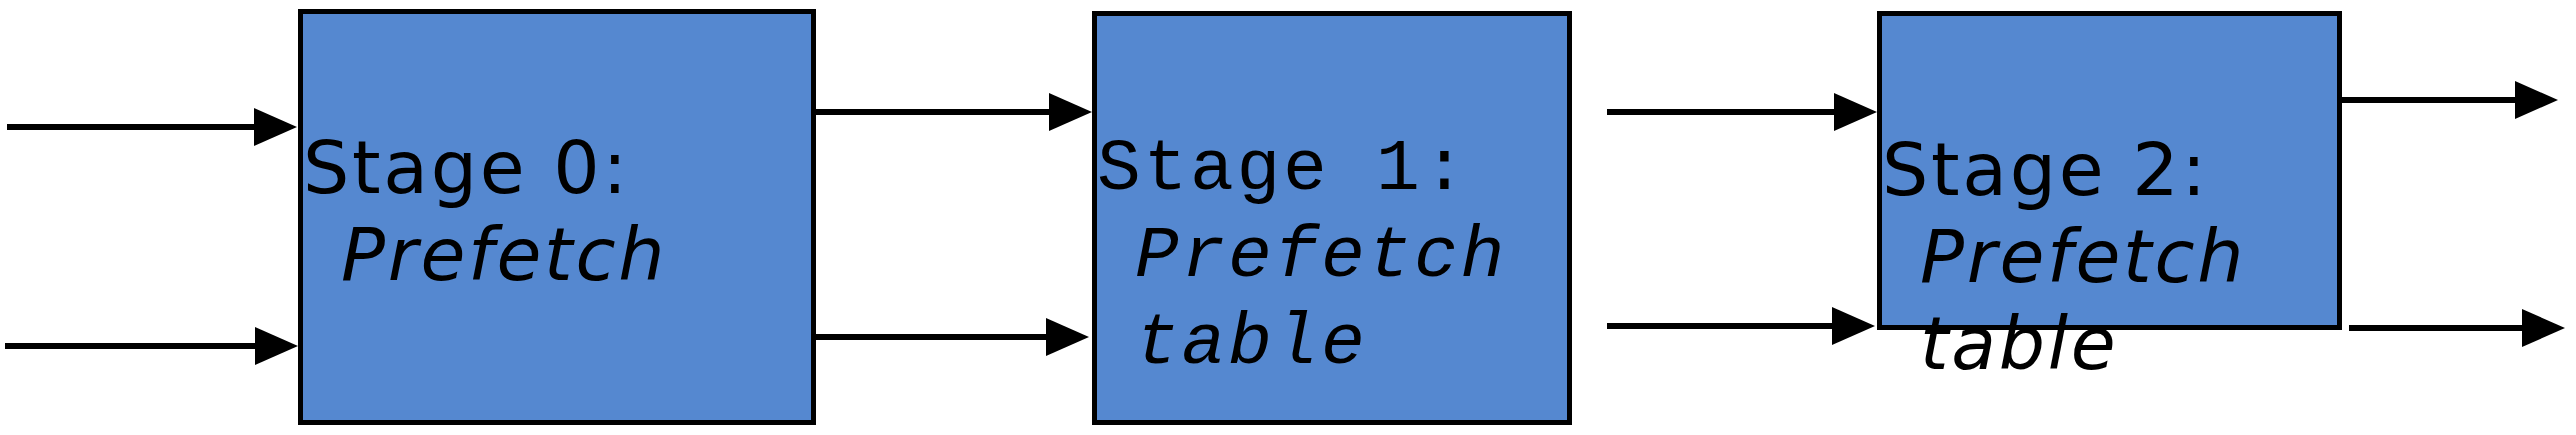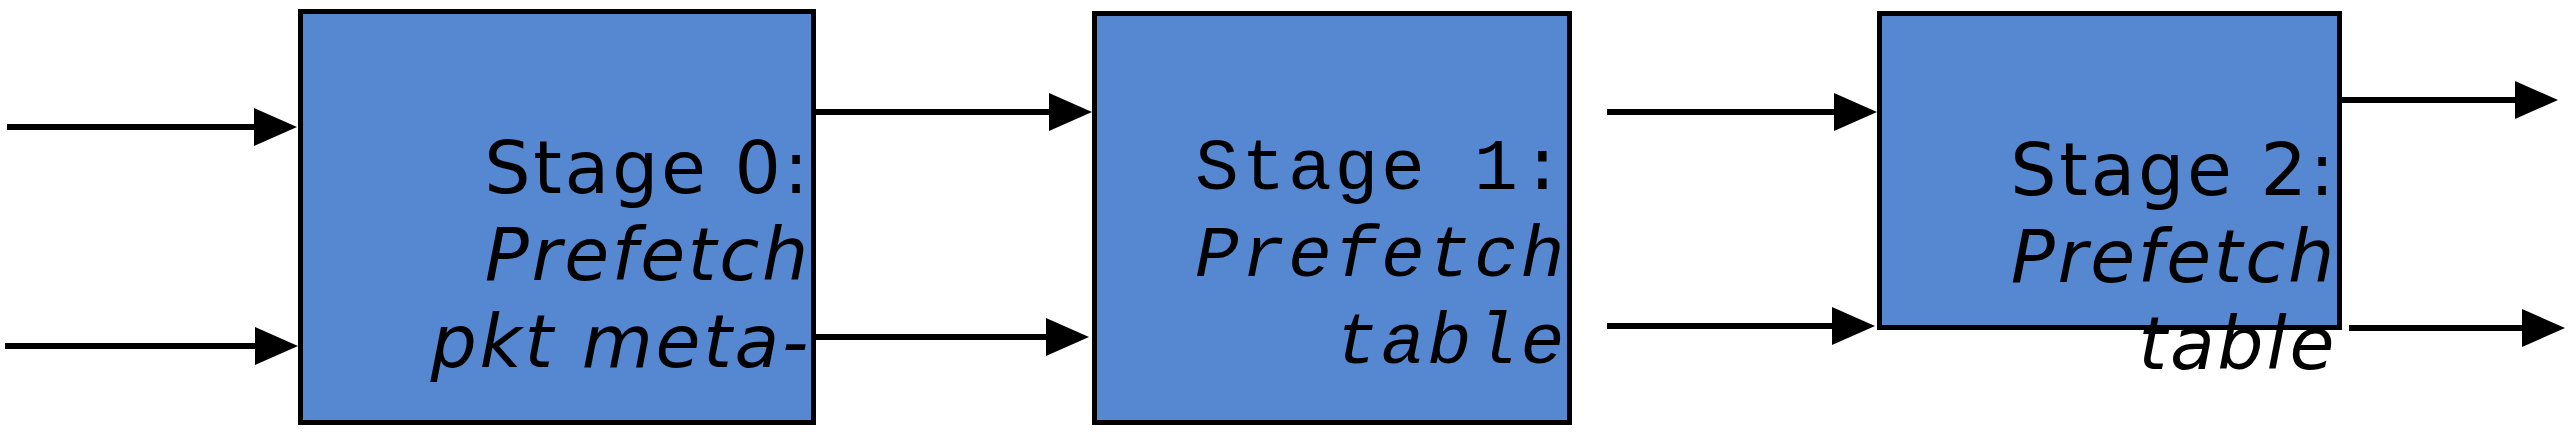--- a/index.html
+++ b/index.html
@@ -19,30 +19,30 @@
     font-family:"DejaVu Sans","Liberation Sans",sans-serif;
   }
   .stage{
     position:absolute;
     box-sizing:border-box;
     background:var(--box-fill);
     border:5.4px solid var(--box-border);
   }
   .stage-text{
     position:absolute;
-    left:0;right:0;
+    left:0;right:8px;
     top:110px;
-    text-align:right;
+    text-align:left;
     color:var(--text);
     font-size:73px;
     line-height:87px;
     letter-spacing:2.7px;
     white-space:nowrap;
   }
-  .stage-text .sub{font-style:italic;}
+  .stage-text .sub{font-style:italic;margin-left:38px;}
   .arrow{position:absolute;height:39px;}
   .arrow .shaft{
     position:absolute;
     left:0;right:36px;top:16px;height:6.3px;
     background:var(--arrow);
   }
   .arrow .head{
     position:absolute;
     right:0;top:0;
     width:0;height:0;
@@ -89,21 +89,20 @@
   </div>
   <div class="arrow" style="left:2349px;top:309px;width:216px;">
     <div class="shaft"></div>
     <div class="head"></div>
   </div>
 
   <div class="stage" style="left:298px;top:9px;width:518px;height:416px;">
     <div class="stage-text">
       <div class="title">Stage 0:</div>
       <div class="sub">Prefetch</div>
-      <div class="sub">pkt meta-</div>
     </div>
   </div>
 
   <div class="stage" style="left:1092px;top:10.7px;width:480px;height:414px;font-family:Liberation Mono, monospace;">
     <div class="stage-text">
       <div class="title">Stage 1:</div>
       <div class="sub">Prefetch</div>
       <div class="sub">table</div>
     </div>
   </div>

